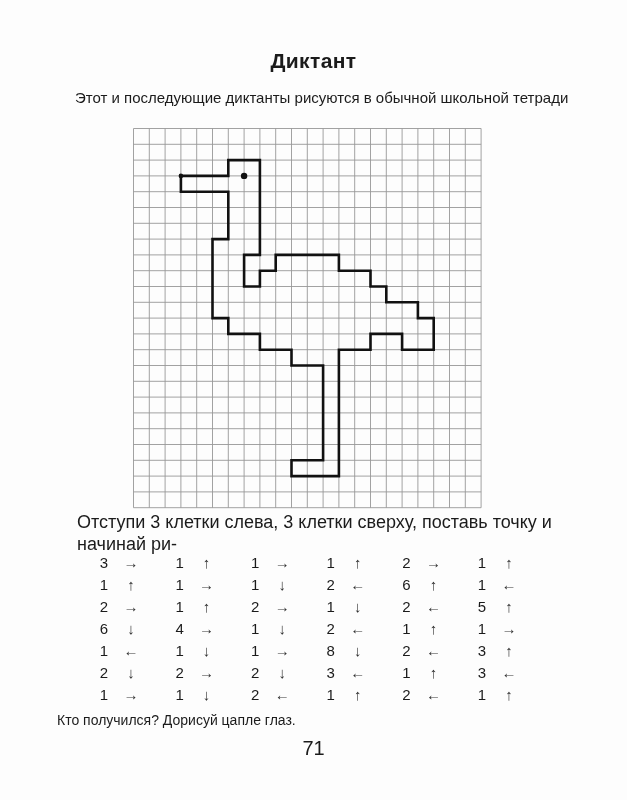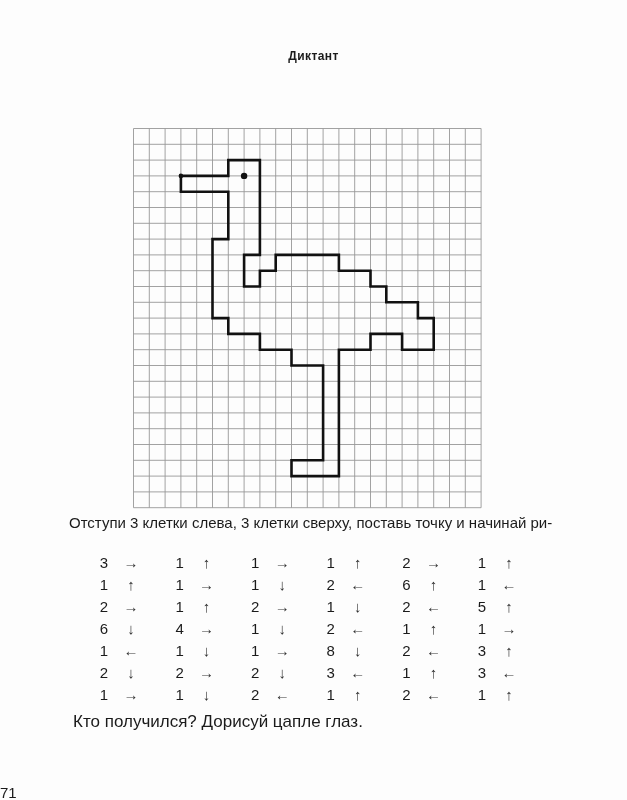--- a/index.html
+++ b/index.html
@@ -8,65 +8,66 @@
     width:627px;height:800px;
     margin:0 auto;
     background:#fdfdfd;
     font-family:"Liberation Sans",sans-serif;
     color:#1b1b1b;
     overflow:hidden;
   }
   .title{
     position:absolute;top:49px;left:0;width:100%;
     text-align:center;
-    font-size:12px;font-weight:bold;letter-spacing:.4px;
+    font-size:21px;font-weight:bold;letter-spacing:.4px;
   }
   .intro{
     position:absolute;left:48px;top:87px;width:540px;
     font-size:15px;line-height:21px;
   }
   .intro .line-1{padding-left:27px;}
   .grid-svg{
     position:absolute;left:133px;top:128px;
   }
   .instruction{
-    position:absolute;left:51px;top:512px;width:530px;
-    font-size:15px;line-height:21.5px;
+    position:absolute;left:59px;top:512px;width:530px;
+    font-size:18px;line-height:21.5px;
   }
   .instruction .line-1{padding-left:18px;}
   .dictation-table{
     position:absolute;left:93px;top:551px;
     display:grid;
     grid-template-columns:repeat(6,75.6px);
     grid-auto-rows:22.1px;
     font-size:15px;
   }
   .step{display:flex;align-items:center;}
   .step .num{display:inline-block;width:22px;text-align:center;}
   .step .arr{
     display:inline-block;width:24px;text-align:center;margin-left:4px;
     color:#333;font-size:15px;
   }
   .question{
-    position:absolute;left:73px;top:712px;
-    font-size:17px;
+    position:absolute;left:57px;top:712px;
+    font-size:14px;
   }
   .page-number{
     position:absolute;top:737px;left:0;width:100%;
-    text-align:left;font-size:15px;margin-top:47px;
+    text-align:center;font-size:20px;
   }
 </style>
 </head>
 <body>
 
 <div class="page">
 
   <div class="title">Диктант</div>
 
   <div class="intro">
+    <div class="line-1">Этот и последующие диктанты рисуются в обычной школьной тетради</div>
   </div>
 
   <svg class="grid-svg" width="349" height="381" viewBox="0 0 349 381">
       <g stroke="#979797" stroke-width="0.9">
         <line x1="0.5" y1="0.5" x2="0.5" y2="379.7"></line>
         <line x1="16.3" y1="0.5" x2="16.3" y2="379.7"></line>
         <line x1="32.1" y1="0.5" x2="32.1" y2="379.7"></line>
         <line x1="47.9" y1="0.5" x2="47.9" y2="379.7"></line>
         <line x1="63.7" y1="0.5" x2="63.7" y2="379.7"></line>
         <line x1="79.5" y1="0.5" x2="79.5" y2="379.7"></line>

